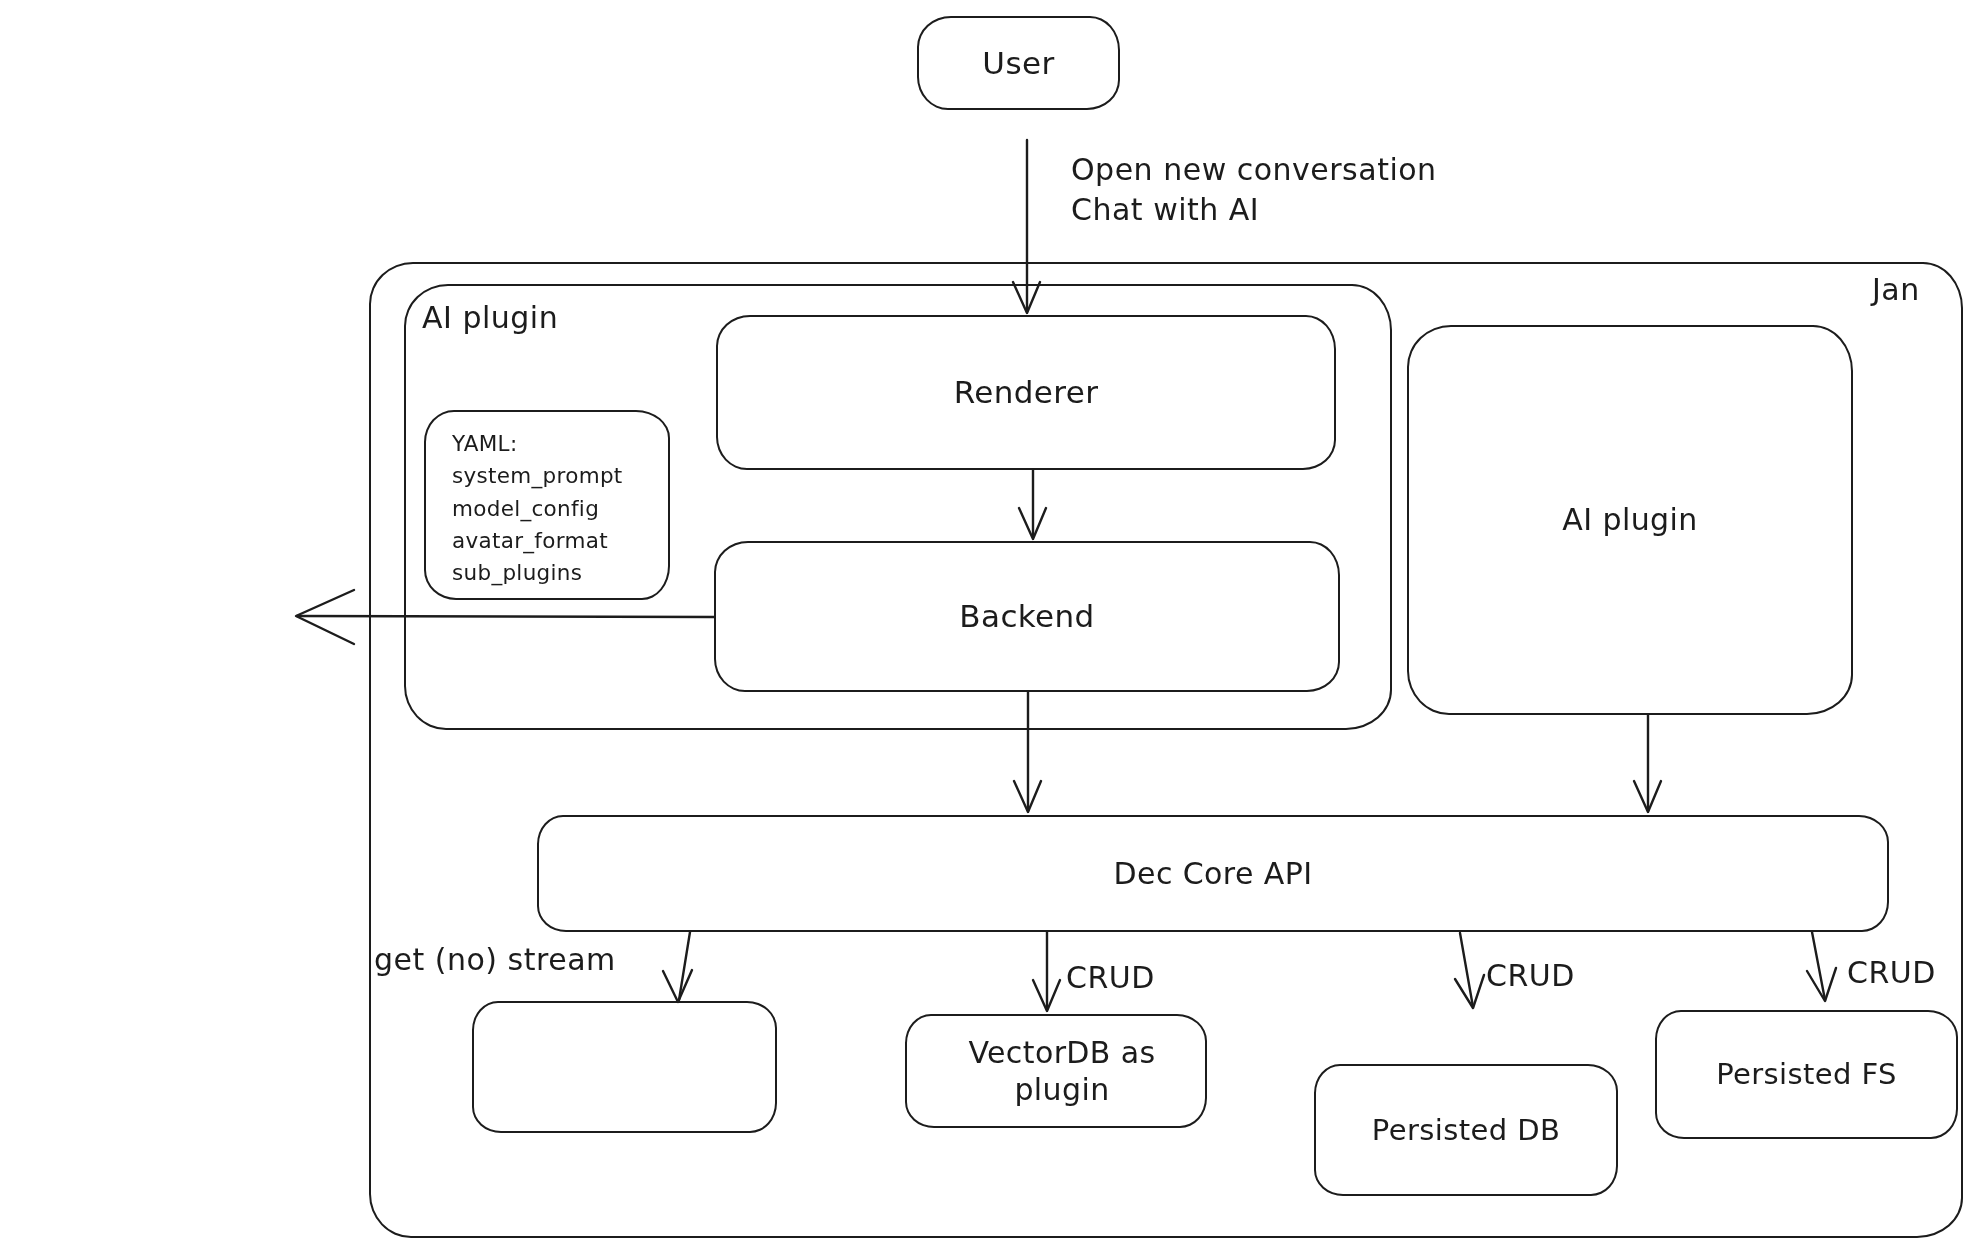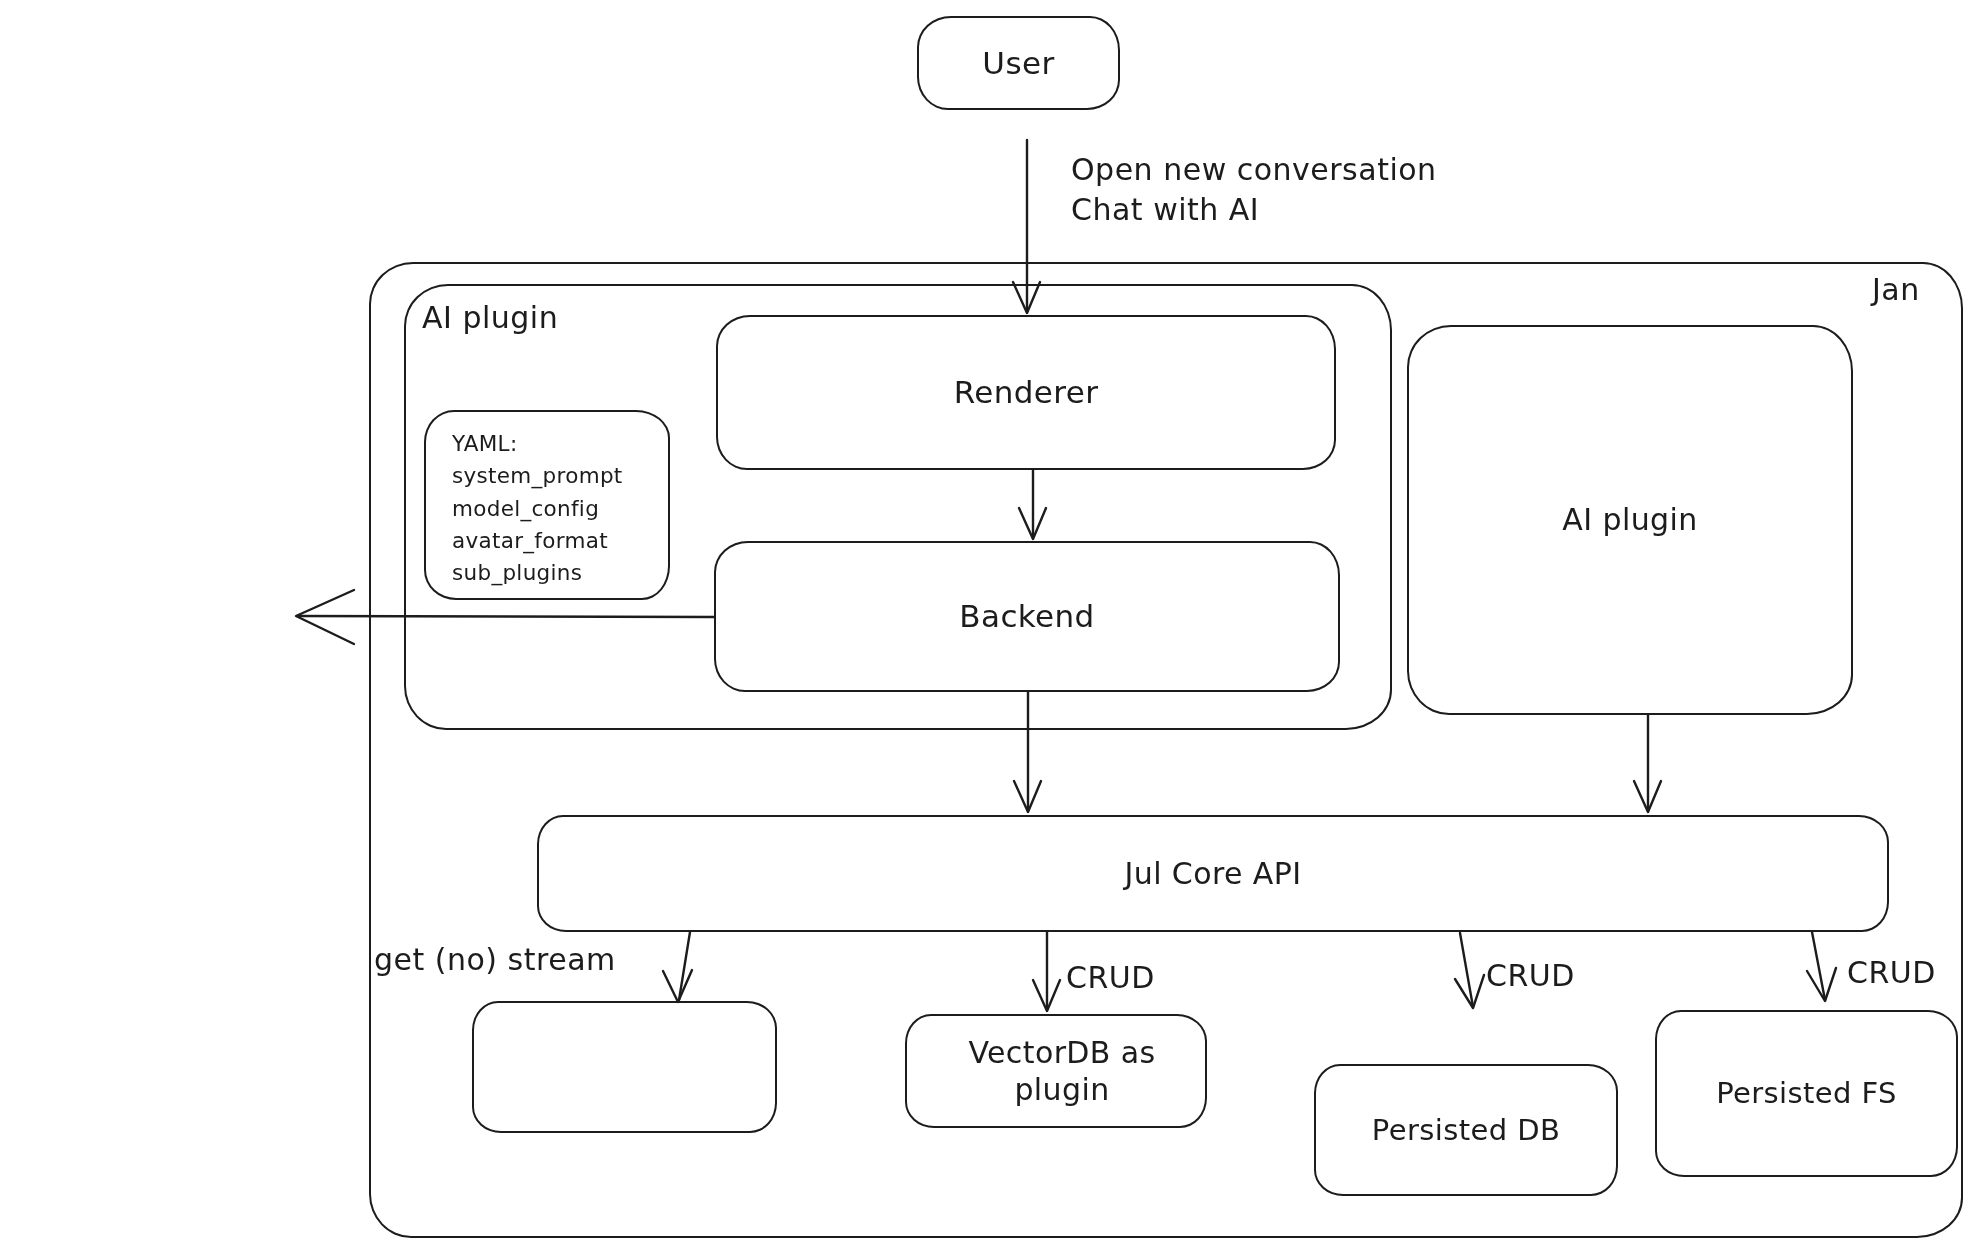--- a/index.html
+++ b/index.html
@@ -100,34 +100,34 @@
     <div>avatar_format</div>
     <div>sub_plugins</div>
   </div>
 
 
   <div class="box r-lg fs-30" style="left:1407px; top:325px; width:446px; height:390px;">
     <span class="node-label">AI plugin</span>
   </div>
 
   <div class="box r-sm fs-30" style="left:537px; top:815px; width:1352px; height:117px;">
-    <span class="node-label">Jul Core API</span>
+    <span class="node-label">Dec Core API</span>
   </div>
 
   <div class="box r-sm" style="left:472px; top:1001px; width:305px; height:132px;"></div>
 
   <div class="box r-sm fs-30" style="left:905px; top:1014px; width:302px; height:114px;padding-left:12px;">
     <span class="node-label" style="width:240px;">VectorDB as plugin</span>
   </div>
 
   <div class="box r-sm fs-29" style="left:1314px; top:1064px; width:304px; height:132px;">
     <span class="node-label">Persisted DB</span>
   </div>
 
-  <div class="box r-sm fs-29" style="left:1655px; top:1010px; width:303px; height:167px;">
+  <div class="box r-sm fs-29" style="left:1655px; top:1010px; width:303px; height:129px;">
     <span class="node-label">Persisted FS</span>
   </div>
 
   <div class="edge-label" style="left:1042px; top:150px;margin-left:29px;">Open new conversation
 Chat with AI</div>
   <div class="edge-label" style="left:374px; top:940px;">get (no) stream</div>
   <div class="edge-label" style="left:1066px; top:958px;">CRUD</div>
   <div class="edge-label" style="left:1486px; top:956px;">CRUD</div>
   <div class="edge-label" style="left:1847px; top:953px;">CRUD</div>
 

